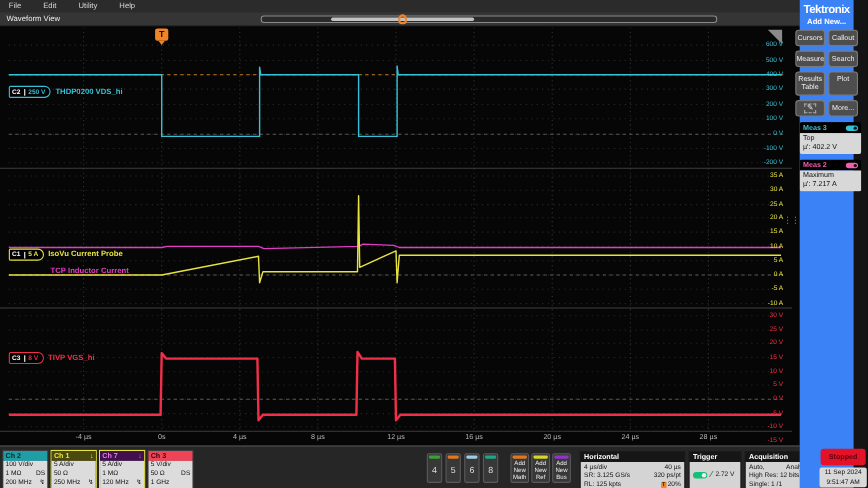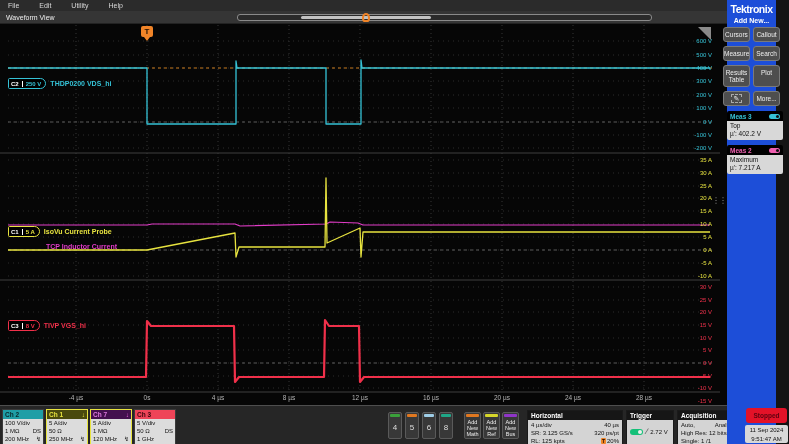--- a/index.html
+++ b/index.html
@@ -24,21 +24,21 @@
   .axis-label { position:absolute; width:42px; text-align:right; font-size:6px; line-height:8px; }
   .time-label { position:absolute; top:370px; transform:translateX(-50%); font-size:6.5px; color:#b5b5b5; }
   .chip { position:absolute; display:flex; align-items:center; gap:4px; font-size:7px; font-weight:bold; }
   .chip .src-badge { display:inline-flex; align-items:center; background:#000; border:1px solid currentColor; border-radius:2px 7px 7px 2px; padding:0 4px 0 2px; height:11px; font-size:6px; }
   .chip .src-badge .src { color:#fff; padding-right:3px; border-right:1px solid currentColor; margin-right:3px; font-weight:bold; }
   .trig-shield { position:absolute; width:12px; height:11px; background:#f08428; border-radius:2px; color:#241000; font-size:8px; font-weight:bold; text-align:center; line-height:11px; }
   .trig-shield:after { content:""; position:absolute; left:3px; top:11px; border-left:3px solid transparent; border-right:3px solid transparent; border-top:4px solid #f08428; }
   .corner-grip { position:absolute; width:0; height:0; border-left:13px solid transparent; border-top:13px solid #8a8a8a; }
   .edge-handle { position:absolute; color:#999; font-size:8px; letter-spacing:-1px; }
   
-  .sidebar { position:absolute; left:727px; top:0; width:49px; height:444px; background:#1d4ed8; z-index:2; }
+  .sidebar { position:absolute; left:727px; top:0; width:49px; height:444px; background:#3b82f6; z-index:2; }
   .brand { font-size:10.5px; font-weight:bold; color:#fff; text-align:center; margin-top:3px; letter-spacing:-0.5px; }
   .addnew { font-size:7px; font-weight:bold; color:#fff; text-align:center; margin:2px 0 3px; }
   .btn-grid { display:grid; grid-template-columns:27px 27px; gap:4px 3px; justify-content:center; }
   .s-btn { background:#4e4e4e; border:1px solid #7a7a7a; border-radius:3px; color:#eee; font-size:6.5px; text-align:center; padding:3px 0; min-height:14px; line-height:7px; }
   .meas { width:56px; margin:5px auto 0; border-radius:2px; overflow:hidden; }
   .meas-head { display:flex; justify-content:space-between; align-items:center; background:#000; padding:1px 3px; height:10px; }
   .meas-title { font-size:6.5px; font-weight:bold; }
   .meas-toggle { width:11px; height:5px; border-radius:3px; position:relative; }
   .meas-toggle:after { content:""; position:absolute; right:1px; top:1px; width:3px; height:3px; border-radius:50%; background:#111; }
   .meas-body { background:#d8d8d8; color:#111; font-size:6.5px; line-height:8px; padding:1px 3px 2px; }

